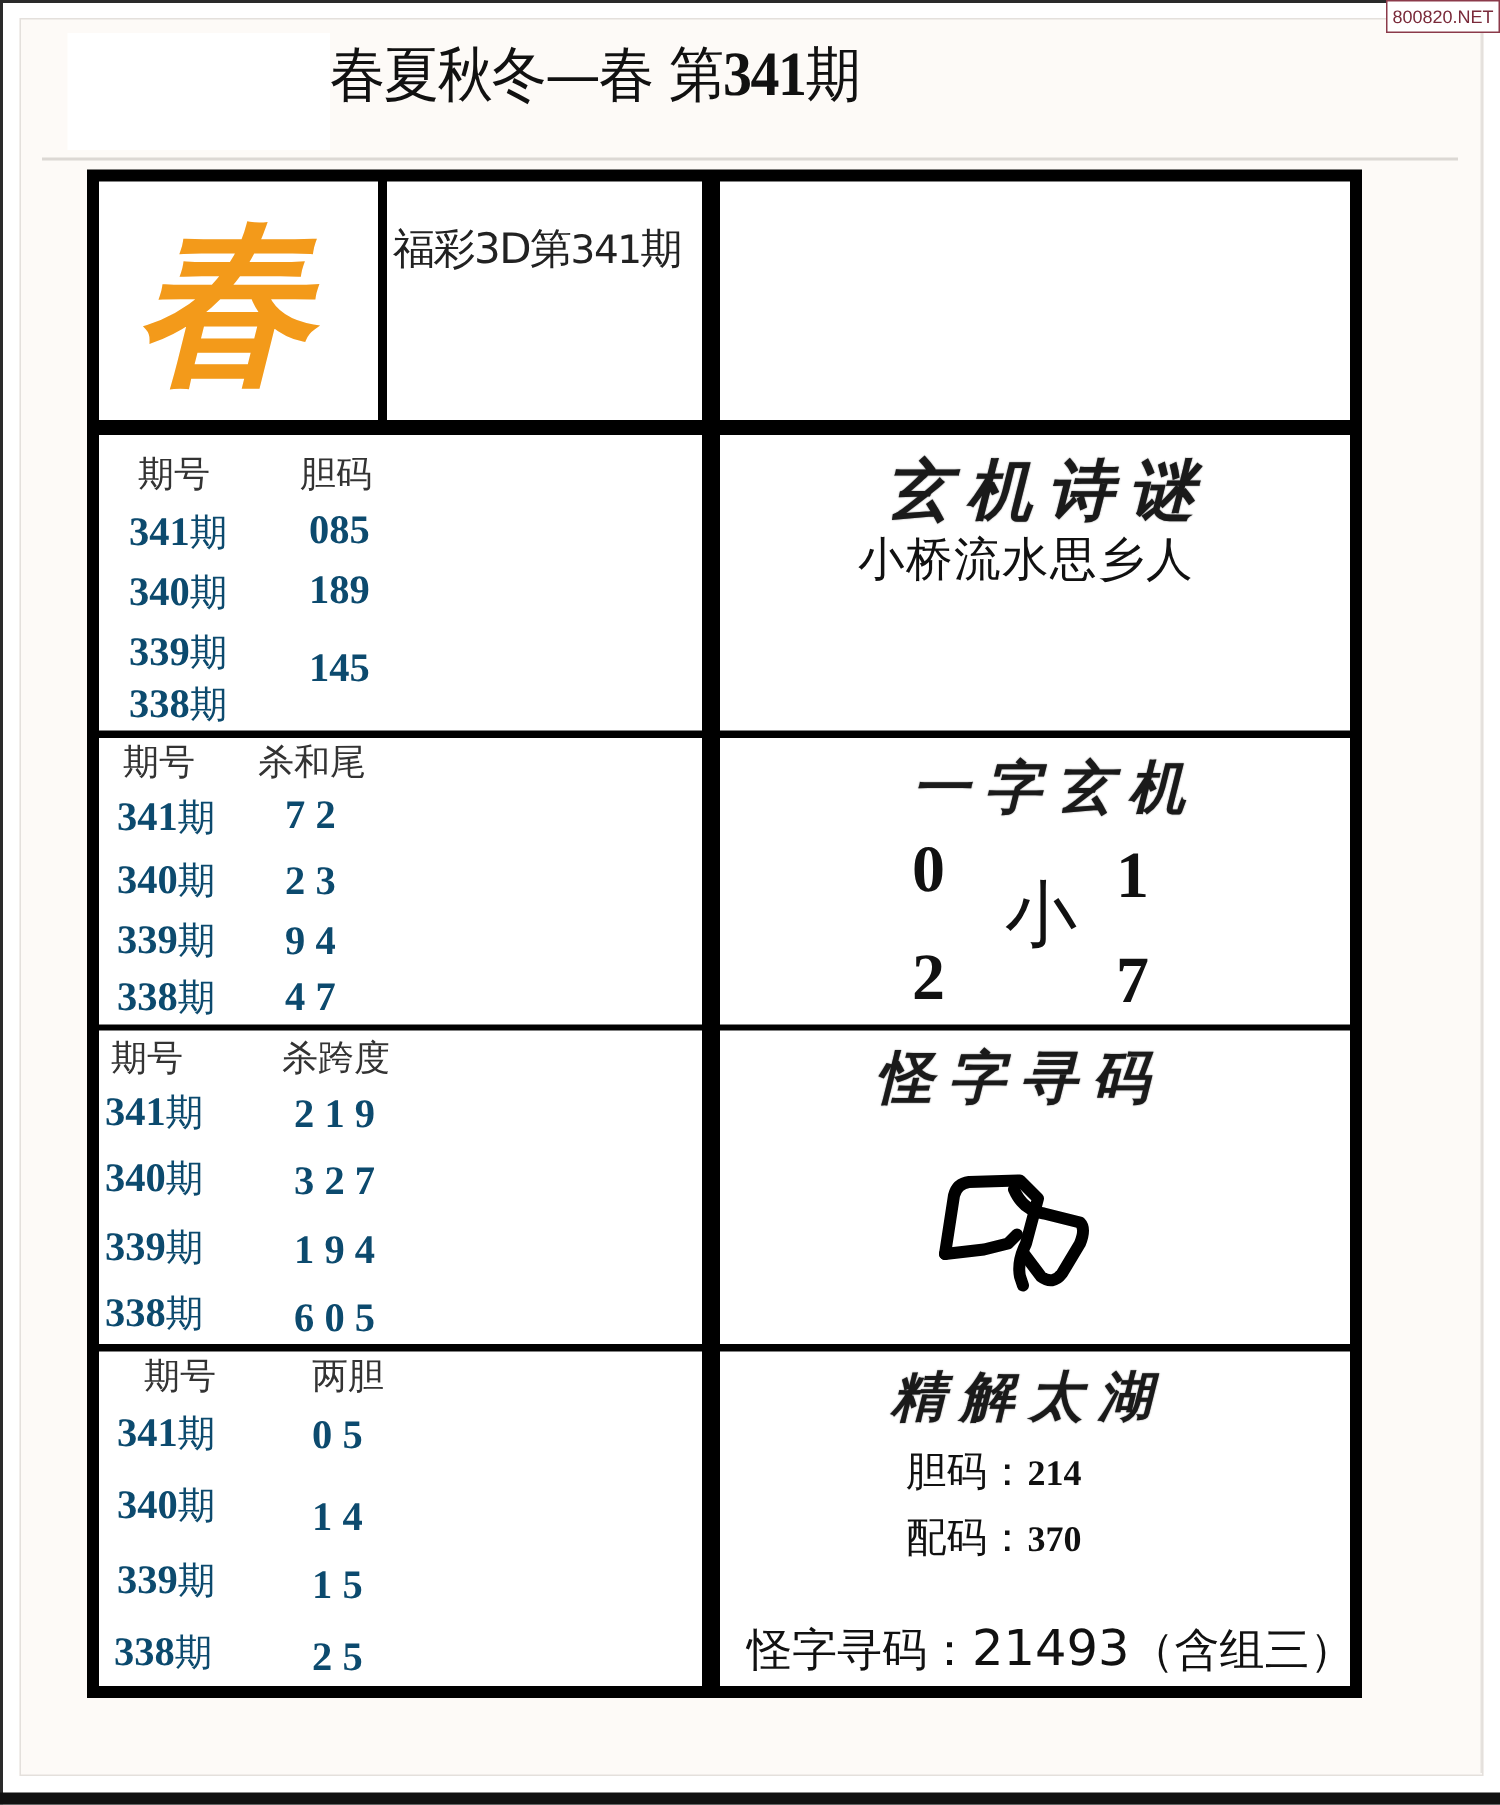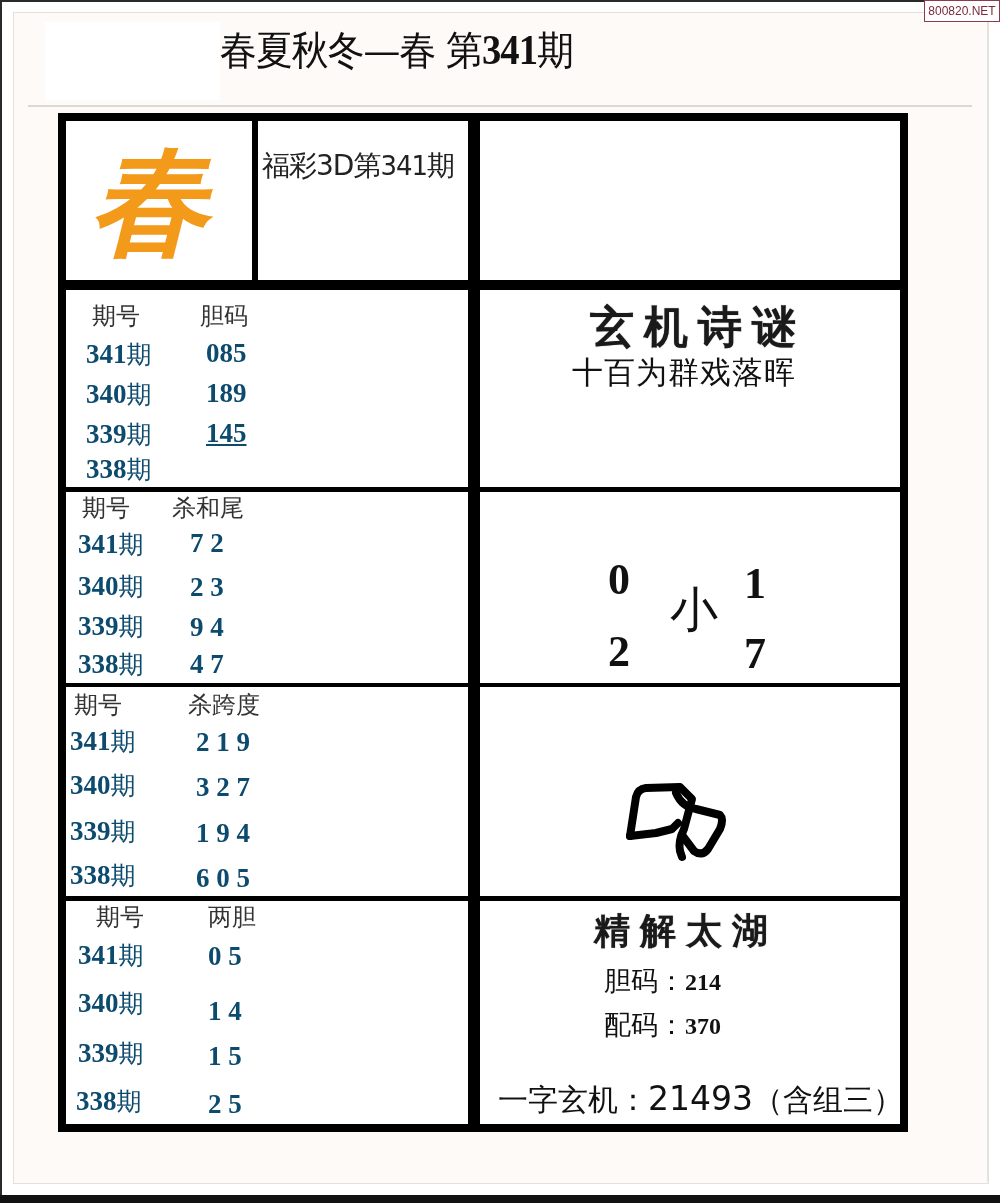--- a/index.html
+++ b/index.html
@@ -42,21 +42,21 @@
     font-family:"DejaVu Sans","Liberation Sans",sans-serif; white-space:nowrap; letter-spacing:-1px;
   }
   .issue-title .n { font-size:26px; }
 
   
   .hdr { position:absolute; font-size:24px; color:#333; font-family:"DejaVu Sans","Liberation Sans",sans-serif; white-space:nowrap; }
   .row-period, .row-val { position:absolute; font-weight:bold; font-size:27px; font-family:"Liberation Serif","DejaVu Serif",serif; white-space:nowrap; color:#0c4a6e; }
   .row-period .qi { font-weight:normal; font-family:"DejaVu Sans",sans-serif; font-size:25px; }
 
   
-  .callig { position:absolute; font-family:"DejaVu Serif",serif; font-weight:bold; color:#1a1a1a; white-space:nowrap; letter-spacing:10px; text-shadow:0 0 1px #666; }
+  .callig { position:absolute; font-family:"DejaVu Serif",serif; font-weight:bold; color:#1a1a1a; white-space:nowrap; letter-spacing:10px; text-shadow:0 0 1px #666; font-style:italic; }
   .poem { position:absolute; font-size:31px; font-family:"DejaVu Serif","Liberation Serif",serif; white-space:nowrap; color:#111; letter-spacing:1px; }
   .digit { position:absolute; font-family:"Liberation Serif",serif; font-weight:bold; font-size:44px; color:#111; }
   .xiao { position:absolute; font-family:"DejaVu Serif",serif; font-size:48px; color:#111; }
   .kv { position:absolute; font-size:27px; white-space:nowrap; font-family:"DejaVu Serif",serif; color:#111; }
   .kv b { font-family:"Liberation Serif",serif; font-size:24px; }
   .combo { position:absolute; font-size:30px; white-space:nowrap; font-family:"DejaVu Sans","Liberation Sans",sans-serif; color:#111; }
   .combo .big { font-size:33px; }
 </style>
 </head>
 <body>
@@ -91,21 +91,21 @@
     <div class="hdr" style="left:26px; top:10px;">期号</div>
     <div class="hdr" style="left:134px; top:10px;">胆码</div>
 
     <div class="row-period" style="left:20px; top:48px;"><span>341</span><span class="qi">期</span></div>
     <div class="row-val" style="left:140px; top:48px;">085</div>
 
     <div class="row-period" style="left:20px; top:88px;"><span>340</span><span class="qi">期</span></div>
     <div class="row-val" style="left:140px; top:88px;">189</div>
 
     <div class="row-period" style="left:20px; top:128px;"><span>339</span><span class="qi">期</span></div>
-    <div class="row-val" style="left:140px; top:128px;text-decoration:underline;">145</div>
+    <div class="row-val" style="left:140px; top:140px;">145</div>
 
     <div class="row-period" style="left:20px; top:163px;"><span>338</span><span class="qi">期</span></div>
     <div class="row-val" style="left:140px; top:165px;margin-top:36px;">275</div>
   </div>
 
   <div class="cell" style="left:8px; top:379px; width:402px; height:191px;">
     <div class="hdr" style="left:16px; top:0px;">期号</div>
     <div class="hdr" style="left:106px; top:0px;">杀和尾</div>
 
     <div class="row-period" style="left:12px; top:36px;"><span>341</span><span class="qi">期</span></div>
@@ -150,41 +150,43 @@
 
     <div class="row-period" style="left:12px; top:136px;"><span>339</span><span class="qi">期</span></div>
     <div class="row-val" style="left:142px; top:140px;">1 5</div>
 
     <div class="row-period" style="left:10px; top:184px;"><span>338</span><span class="qi">期</span></div>
     <div class="row-val" style="left:142px; top:188px;">2 5</div>
   </div>
 
   <div class="cell" style="left:422px; top:177px; width:420px; height:197px;">
     <div class="callig" style="left:110px; top:8px; font-size:44px;">玄机诗谜</div>
-    <div class="poem" style="left:92px; top:62px;">十百为群戏落晖</div>
+    <div class="poem" style="left:92px; top:62px;">小桥流水思乡人</div>
   </div>
 
   <div class="cell" style="left:422px; top:379px; width:420px; height:191px;">
+    <div class="callig" style="left:128px; top:8px; font-size:38px;">一字玄机</div>
     <div class="digit" style="left:128px; top:62px;">0</div>
     <div class="digit" style="left:264px; top:66px;">1</div>
     <div class="digit" style="left:128px; top:134px;">2</div>
     <div class="digit" style="left:264px; top:136px;">7</div>
     <div class="xiao" style="left:190px; top:86px;">小</div>
   </div>
 
   <div class="cell" style="left:422px; top:574px; width:420px; height:209px;">
+    <div class="callig" style="left:104px; top:6px; font-size:38px;">怪字寻码</div>
     <svg style="position:absolute; left:140px; top:82px;" width="130" height="110" viewBox="0 0 130 110">
       <path d="M10 67 L16 28 Q18 20 26 19 L60 18 L72 30 L64 60 Q58 72 60 82 L62 88" fill="none" stroke="#000" stroke-width="8" stroke-linecap="round" stroke-linejoin="round"></path>
       <path d="M10 67 L36 64 L52 60 L58 54" fill="none" stroke="#000" stroke-width="8" stroke-linecap="round" stroke-linejoin="round"></path>
       <path d="M56 24 Q62 38 76 40 L100 46 Q104 50 100 60 L88 80 Q82 88 74 82 L62 66" fill="none" stroke="#000" stroke-width="8" stroke-linecap="round" stroke-linejoin="round"></path>
     </svg>
   </div>
 
   <div class="cell" style="left:422px; top:788px; width:420px; height:223px;">
     <div class="callig" style="left:114px; top:6px; font-size:36px;">精解太湖</div>
     <div class="kv" style="left:124px; top:62px;"><span>胆码：</span><b>214</b></div>
     <div class="kv" style="left:124px; top:106px;"><span>配码：</span><b>370</b></div>
-    <div class="combo" style="left:18px; top:178px;"><span>一字玄机：</span><span class="big">21493</span><span>（含组三）</span></div>
+    <div class="combo" style="left:18px; top:178px;"><span>怪字寻码：</span><span class="big">21493</span><span>（含组三）</span></div>
   </div>
 
 </div>
 
 <div class="bottombar"></div>
 
 </body></html>

